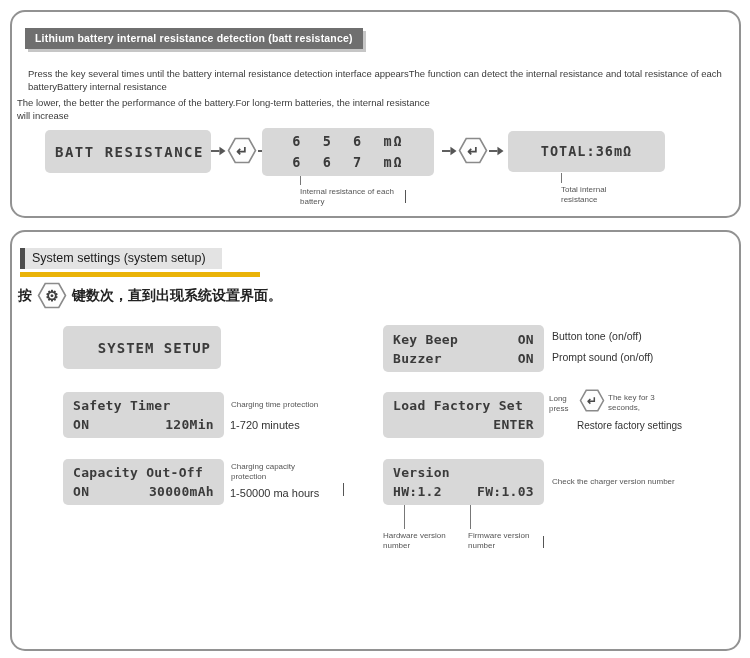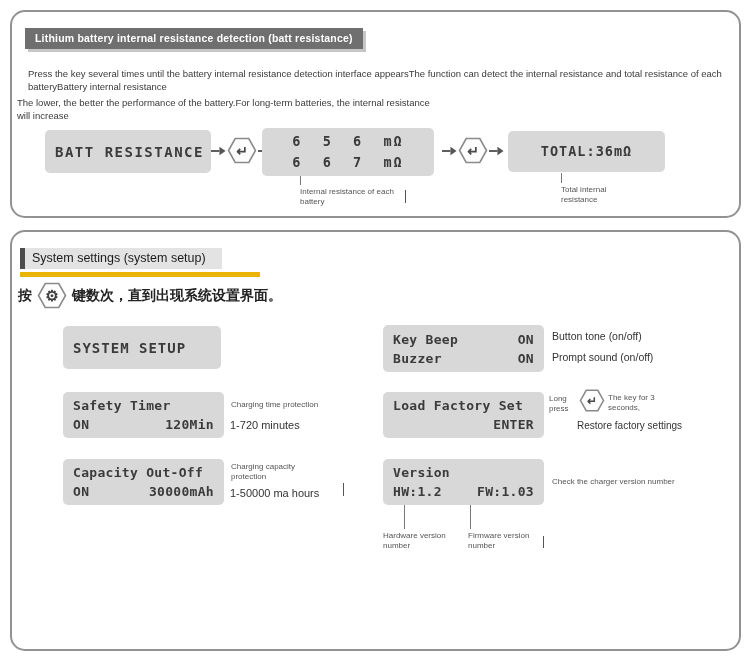--- a/index.html
+++ b/index.html
@@ -7,21 +7,21 @@
   .panel{position:absolute;border:2px solid #929292;border-radius:15px;background:#fff;box-sizing:border-box;}
   #panel1{left:10px;top:10px;width:731px;height:208px;}
   #panel2{left:10px;top:230px;width:731px;height:421px;}
   .badge{position:absolute;background:#6f6f6f;color:#fff;font-size:10.5px;font-weight:bold;padding:4px 10px 5px;box-shadow:3px 3px 0 #c6c6c6;letter-spacing:0.2px;}
   .para{position:absolute;font-size:9.5px;line-height:12.5px;color:#3a3a3a;}
   .lcd{position:absolute;background:#d8d8d8;border-radius:5px;font-family:"DejaVu Sans Mono",monospace;font-weight:bold;color:#3b3b3b;display:flex;flex-direction:column;justify-content:center;padding:3px 10px;box-sizing:border-box;}
   .lcd .row{display:flex;justify-content:space-between;font-size:13px;line-height:19px;letter-spacing:0.3px;}
   .lcd .row.right{justify-content:flex-end;}
   .lcd .row span{white-space:pre;}
   .lcd .cline{text-align:center;font-size:13.5px;line-height:21px;letter-spacing:2px;white-space:pre;}
-  .lcd .cbig{text-align:left;font-size:14px;letter-spacing:1.5px;white-space:pre;}
+  .lcd .cbig{text-align:right;font-size:14px;letter-spacing:1.5px;white-space:pre;}
   .flow{position:absolute;display:flex;align-items:center;gap:1px;}
   .ann8{position:absolute;font-size:8px;line-height:9.5px;color:#555;}
   .ann10{position:absolute;font-size:10px;color:#333;}
   .ann105{position:absolute;font-size:10.5px;color:#333;}
   .ann11{position:absolute;font-size:11px;color:#333;}
   .vline{position:absolute;width:1px;background:#777;}
   .tick{position:absolute;width:1px;background:#555;}
   .hdr{position:absolute;left:8px;top:16px;width:240px;border-bottom:5px solid #eab308;padding-bottom:3px;display:flex;align-items:stretch;}
   .hdr .bar{width:5px;background:#4c4c4c;}
   .hdr .box{background:#e3e3e3;color:#1b1b1b;font-size:12.5px;padding:3px 16px 4px 7px;}

